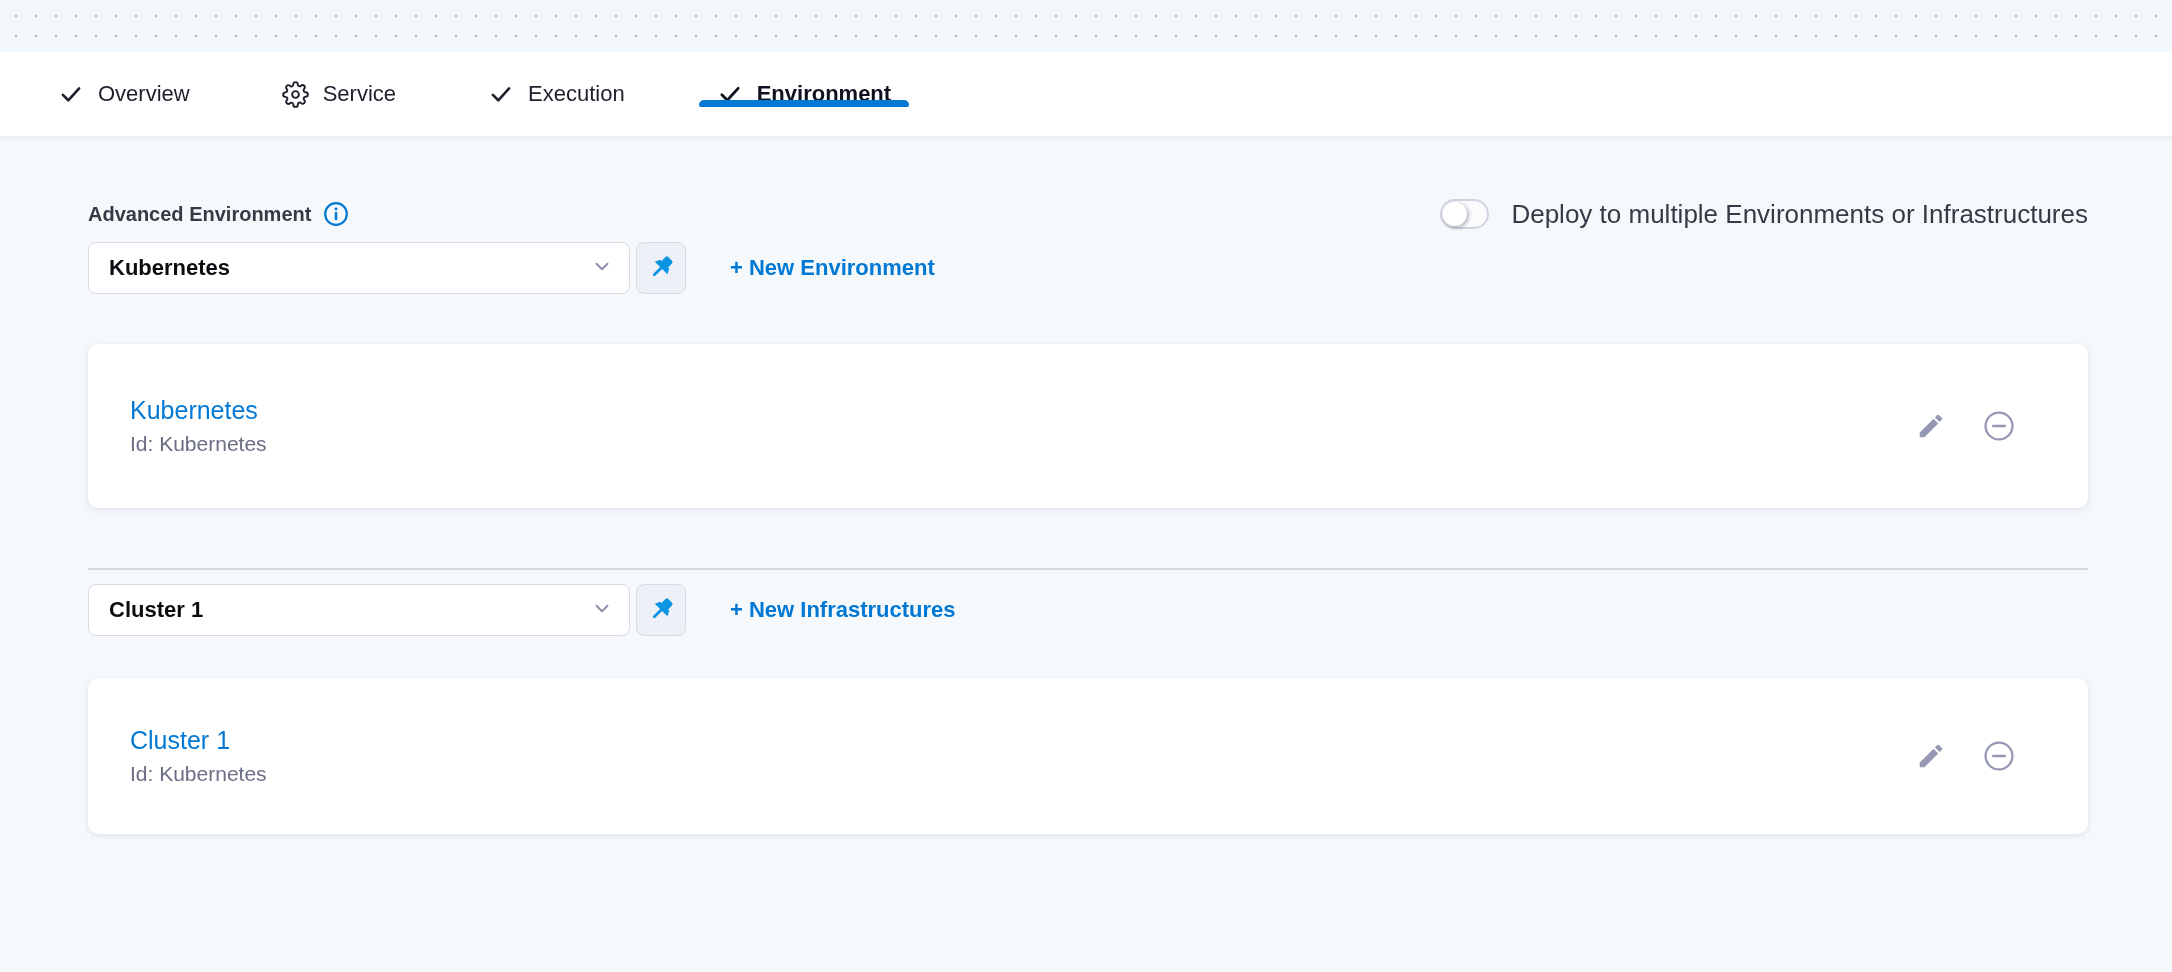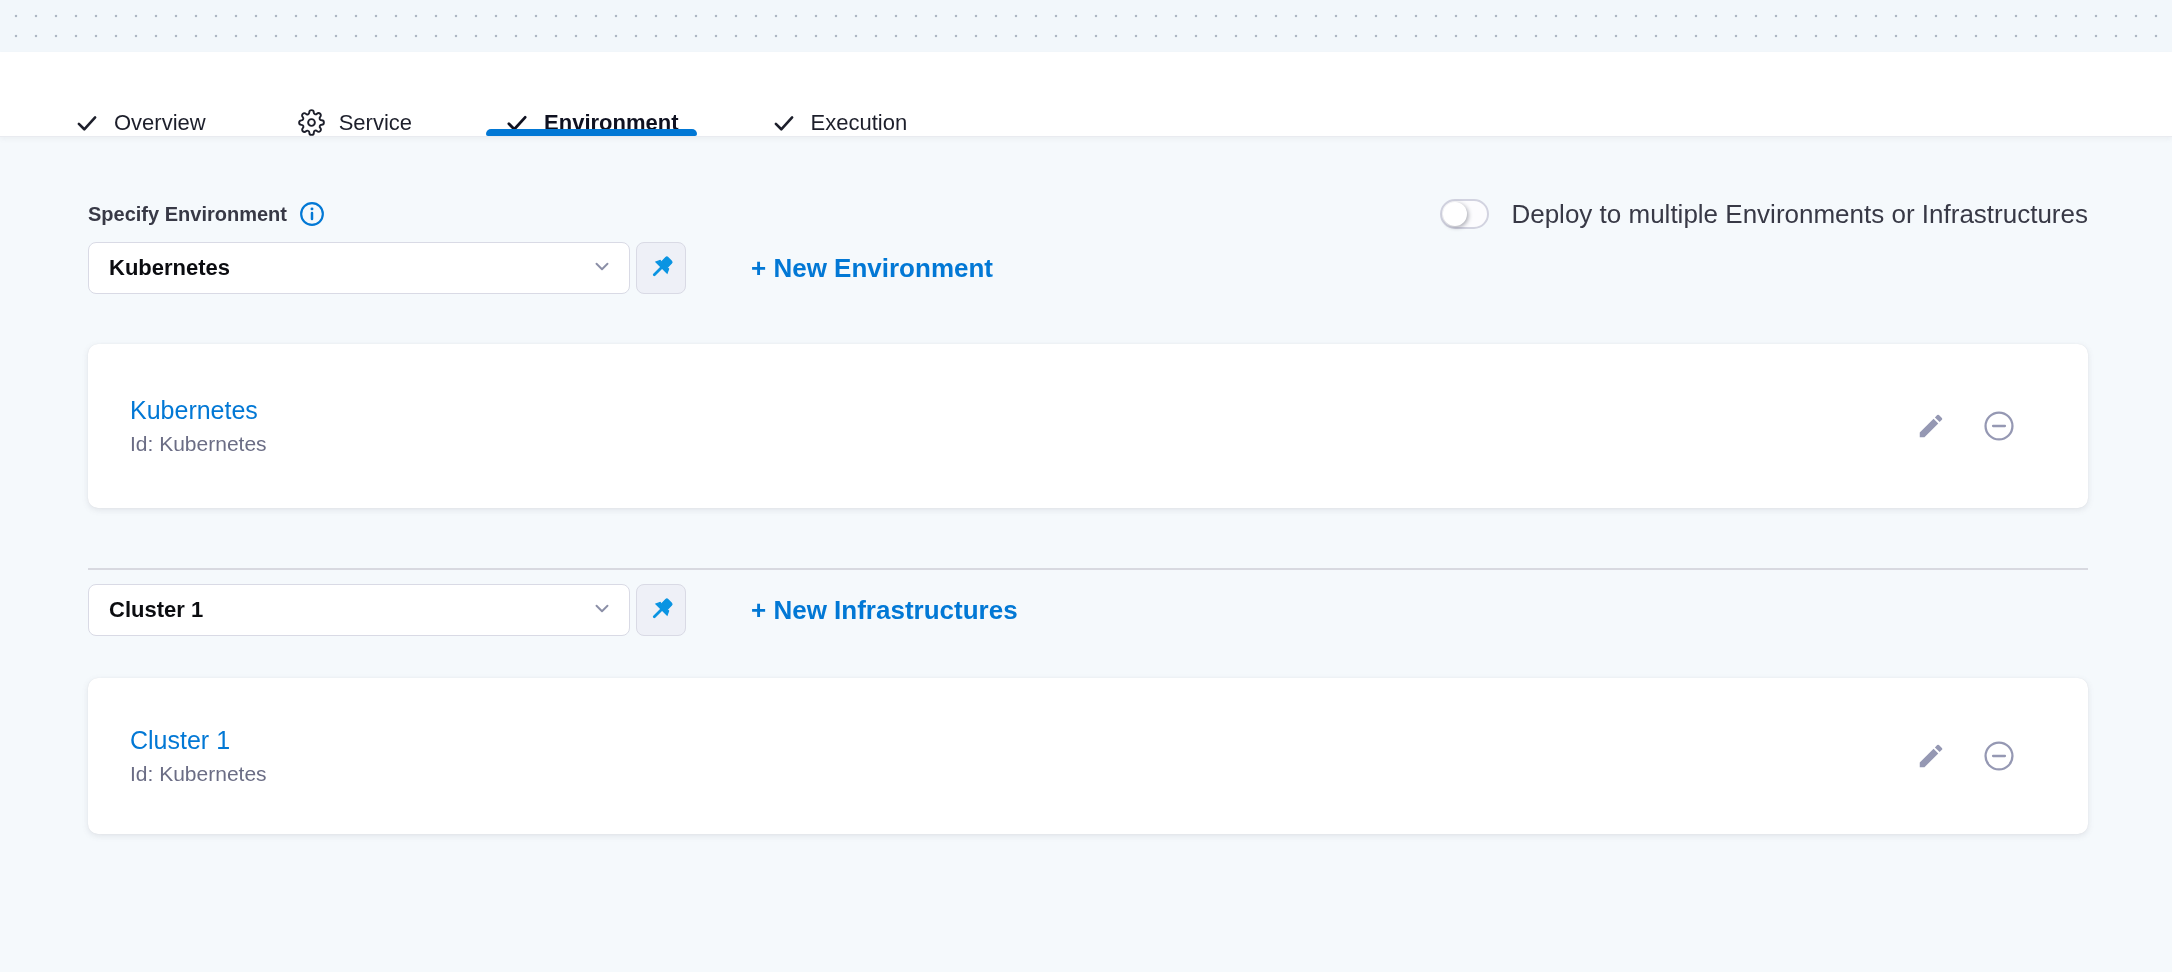--- a/index.html
+++ b/index.html
@@ -12,21 +12,21 @@
     height:52px; flex:0 0 52px;
     background-color:#f2f7fb;
     background-image:radial-gradient(circle,#aeb7c4 1.4px, rgba(174,183,196,0) 1.6px);
     background-size:20px 20px;
     background-position:6px 6px;
   }
 
   
   .tabbar {
     height:84px; flex:0 0 84px; background:#ffffff;
-    display:flex; align-items:flex-end; padding-left:56px; gap:56px;
+    display:flex; align-items:center; padding-left:40px; gap:56px;
     position:relative; z-index:2;
     box-shadow:0 1px 0 0 #e9ebf0, 0 3px 5px rgba(96,97,112,0.07);
   }
   .tab {
     display:flex; align-items:center; gap:14px; padding:0 18px;
     position:relative; cursor:pointer;
     font-size:22px; font-weight:500; color:#1d1f2b; white-space:nowrap;
   }
   .tab.active { font-weight:700; color:#0f1120; }
   .tab.active::after {
@@ -59,21 +59,21 @@
   .select {
     width:542px; height:52px; background:#fff; border:1px solid #d9dae5; border-radius:8px;
     display:flex; align-items:center; justify-content:space-between;
     padding:0 16px 0 20px; cursor:pointer;
   }
   .select-value { font-size:22px; font-weight:700; color:#0b0c10; }
   .pin-btn {
     width:50px; height:52px; margin-left:6px; border:1px solid #d9dae5; border-radius:8px;
     background:#eef0f7; display:flex; align-items:center; justify-content:center; cursor:pointer;
   }
-  .new-link { margin-left:65px; font-size:26px; font-weight:700; color:#0278d5; text-decoration:none; cursor:pointer; white-space:nowrap; }
+  .new-link { margin-left:44px; font-size:22px; font-weight:700; color:#0278d5; text-decoration:none; cursor:pointer; white-space:nowrap; }
 
   .card {
     margin-top:50px; height:164px; background:#ffffff; border-radius:10px;
     box-shadow:0 2px 6px rgba(96,97,112,0.14), 0 0 1px rgba(40,41,61,0.10);
     display:flex; align-items:center; justify-content:space-between;
     padding:0 72px 0 42px;
   }
   .card.infra { height:156px; margin-top:42px; }
   .card-title { font-size:25px; font-weight:500; color:#0278d5; text-decoration:none; cursor:pointer; display:inline-block; }
   .card-id { margin-top:7px; font-size:21px; color:#6b6d85; }
@@ -101,44 +101,44 @@
     </div>
     <div class="tab">
       <span>
         <svg width="27" height="27" viewBox="0 0 24 24" fill="none" stroke="#1d1f2b" stroke-width="1.7" stroke-linecap="round" stroke-linejoin="round">
             <circle cx="12" cy="12" r="3"></circle>
             <path d="M19.4 15a1.65 1.65 0 0 0 .33 1.82l.06.06a2 2 0 0 1 0 2.83 2 2 0 0 1-2.83 0l-.06-.06a1.65 1.65 0 0 0-1.82-.33 1.65 1.65 0 0 0-1 1.51V21a2 2 0 0 1-2 2 2 2 0 0 1-2-2v-.09A1.65 1.65 0 0 0 9 19.4a1.65 1.65 0 0 0-1.82.33l-.06.06a2 2 0 0 1-2.83 0 2 2 0 0 1 0-2.83l.06-.06a1.65 1.65 0 0 0 .33-1.82 1.65 1.65 0 0 0-1.51-1H3a2 2 0 0 1-2-2 2 2 0 0 1 2-2h.09A1.65 1.65 0 0 0 4.6 9a1.65 1.65 0 0 0-.33-1.82l-.06-.06a2 2 0 0 1 0-2.83 2 2 0 0 1 2.83 0l.06.06a1.65 1.65 0 0 0 1.82.33H9a1.65 1.65 0 0 0 1-1.51V3a2 2 0 0 1 2-2 2 2 0 0 1 2 2v.09a1.65 1.65 0 0 0 1 1.51 1.65 1.65 0 0 0 1.82-.33l.06-.06a2 2 0 0 1 2.83 0 2 2 0 0 1 0 2.83l-.06.06a1.65 1.65 0 0 0-.33 1.82V9a1.65 1.65 0 0 0 1.51 1H21a2 2 0 0 1 2 2 2 2 0 0 1-2 2h-.09a1.65 1.65 0 0 0-1.51 1z"></path>
           </svg>
       </span>
       <span>Service</span>
     </div>
+    <div class="tab">
+      <span>
+        <svg width="26" height="26" viewBox="0 0 24 24" fill="none" stroke="#1d1f2b" stroke-width="2.4" stroke-linecap="round" stroke-linejoin="round">
+            <path d="M4.5 12.8l5 5L19.5 6.8"></path>
+          </svg>
+      </span>
+      <span>Execution</span>
+    </div>
     <div class="tab active">
       <span>
         <svg width="26" height="26" viewBox="0 0 24 24" fill="none" stroke="#0f1120" stroke-width="2.6" stroke-linecap="round" stroke-linejoin="round">
             <path d="M4.5 12.8l5 5L19.5 6.8"></path>
           </svg>
       </span>
       <span>Environment</span>
-    </div>
-    <div class="tab">
-      <span>
-        <svg width="26" height="26" viewBox="0 0 24 24" fill="none" stroke="#1d1f2b" stroke-width="2.4" stroke-linecap="round" stroke-linejoin="round">
-            <path d="M4.5 12.8l5 5L19.5 6.8"></path>
-          </svg>
-      </span>
-      <span>Execution</span>
     </div>
   </nav>
 
   <main class="content">
 
     <section class="section">
       <div class="head-row">
         <div class="label-wrap">
-          <span class="section-label">Specify Environment</span>
+          <span class="section-label">Advanced Environment</span>
           <button class="info-btn">
             <svg width="26" height="26" viewBox="0 0 24 24" fill="none" stroke="#0278d5" stroke-width="2" stroke-linecap="round">
                 <circle cx="12" cy="12" r="10"></circle>
                 <line x1="12" y1="11" x2="12" y2="16.6" stroke-width="2.3"></line>
                 <circle cx="12" cy="7.3" r="1.35" fill="#0278d5" stroke="none"></circle>
               </svg>
           </button>
         </div>
         <div class="toggle-row">
           <span class="toggle">

